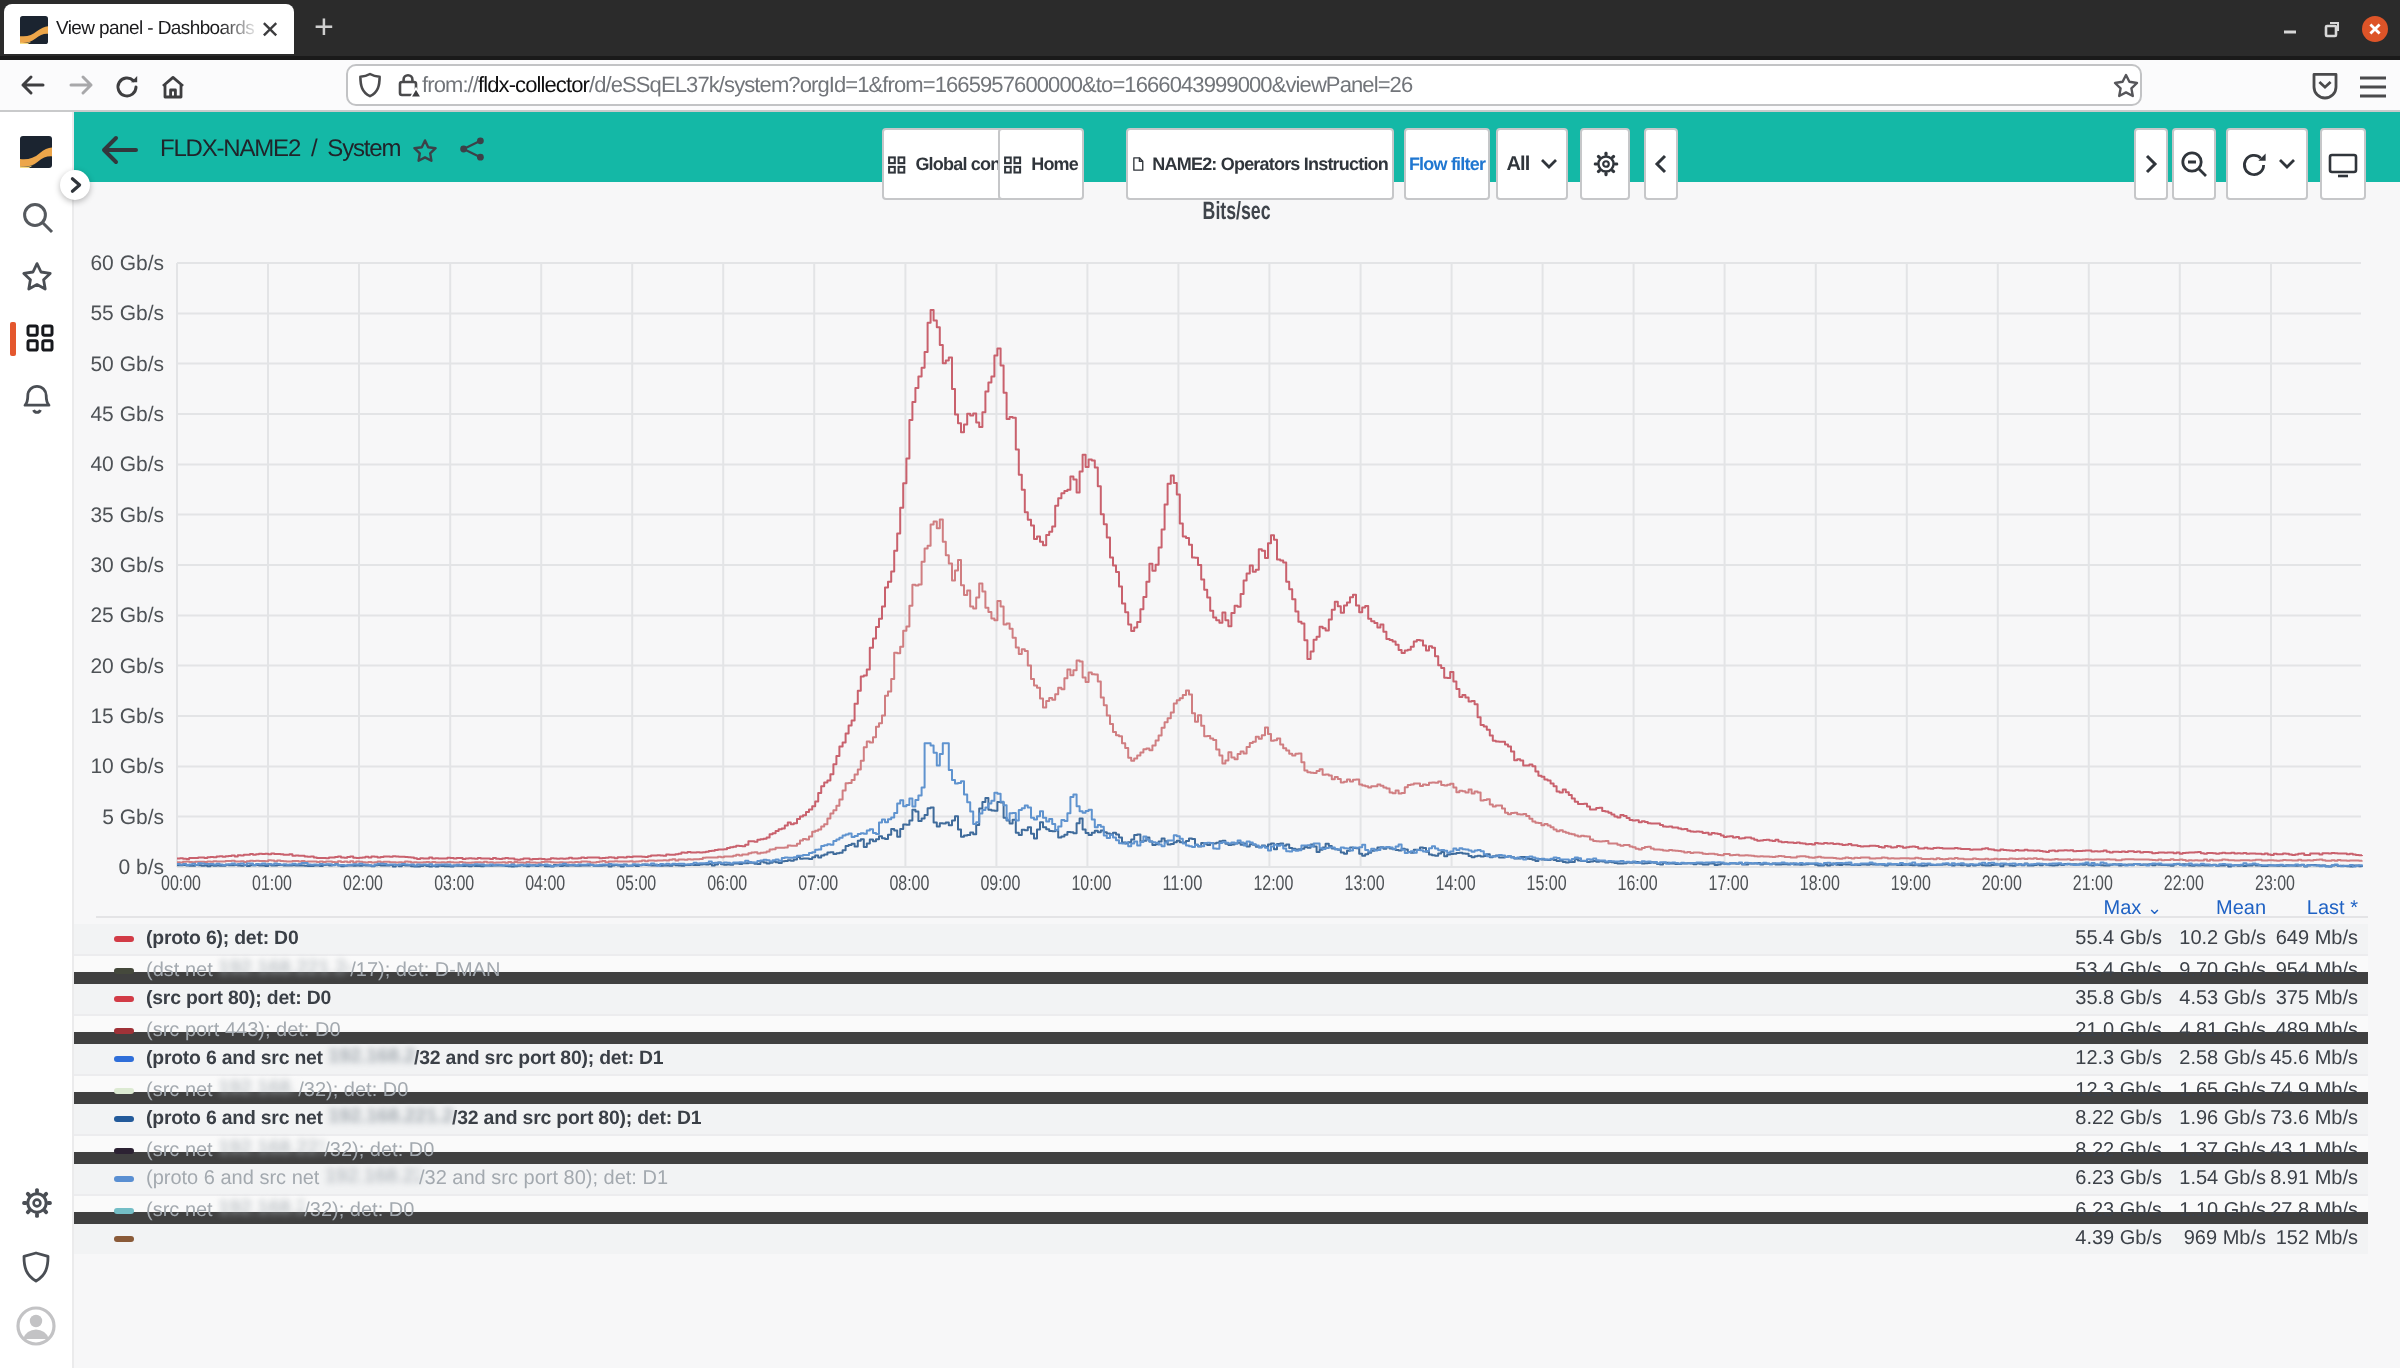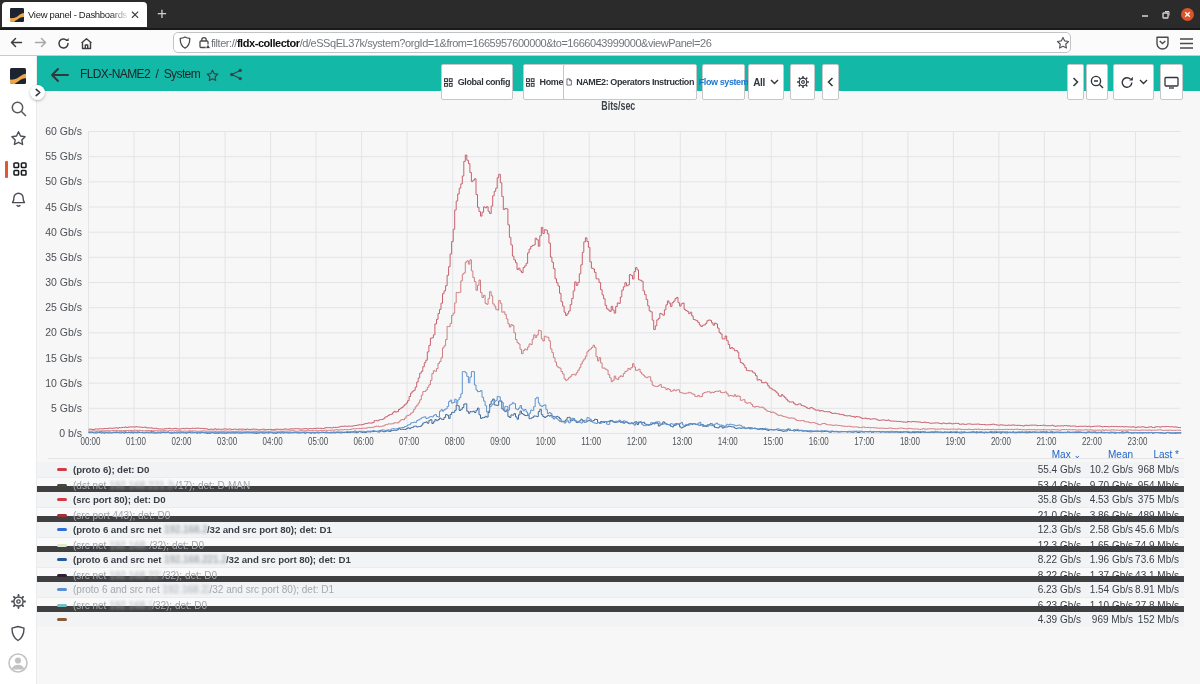--- a/index.html
+++ b/index.html
@@ -6,21 +6,21 @@
 .a{position:absolute}
 .tabbar{left:0;top:0;width:1200px;height:30px;background:#2b2b2b}
 .tabbar .stripe{position:absolute;left:0;top:27.5px;width:1200px;height:2.5px;background:#1a1a1a}
 .tab{position:absolute;left:2px;top:2px;width:145px;height:25px;background:#fff;border-radius:4px 4px 0 0}
 .tab .t{position:absolute;left:26px;top:7px;font-size:9.5px;letter-spacing:-0.3px;color:#1b1b1d;white-space:nowrap;width:102px;overflow:hidden;-webkit-mask-image:linear-gradient(90deg,#000 80%,transparent)}
 .tab .x{position:absolute;right:7px;top:6px;font-size:12px;color:#3c3c3e}
 .plus{position:absolute;left:151px;top:3px;width:22px;height:22px;color:#cfcfcf;font-size:17px;text-align:center;line-height:21px}
 .toolbar{left:0;top:30px;width:1200px;height:26px;background:#fbfbfc;border-bottom:1px solid #c9cacb}
 .urlbar{position:absolute;left:173px;top:2px;width:898px;height:21px;background:#fff;border:1px solid #c2c3c5;border-radius:5px}
 .url{position:absolute;left:37px;top:4px;font-size:11px;letter-spacing:-0.45px;color:#72757a;white-space:nowrap}
-.url b{color:#0f0f10;font-weight:bold}
+.url b{color:#0f0f10;font-weight:normal}
 .gnav{left:37px;top:56px;width:1163px;height:35px;background:#14b8a6}
 .gtitle{position:absolute;left:43px;top:11px;font-size:12px;font-weight:normal;color:#20242a;letter-spacing:-0.6px}
 .btn{position:absolute;top:8px;height:36px;background:#fff;border:1px solid #c6c7c9;border-radius:2px;font-size:9px;font-weight:bold;letter-spacing:-0.4px;color:#30353b;display:flex;align-items:center;justify-content:center;white-space:nowrap;padding:0 2px}
 .sidebar{left:0;top:56px;width:37px;height:628px;background:#fff;border-right:1px solid #ebebec}
 .lh{left:37px;top:449px;width:1147px;height:11px;font-size:10px;font-weight:normal;color:#1f62c4}
 .lr{position:absolute;left:37px;width:1147px;height:15px;font-size:10px;line-height:15px}
 .lr.odd{background:#f2f3f4}
 .lr.even{background:#fafafa;border-top:1px solid #ececee;border-bottom:6px solid #404040}
 .sw{position:absolute;left:20px;top:6px;width:10px;height:3px;border-radius:1.5px}
 .nm{position:absolute;left:36px;white-space:nowrap}
@@ -54,21 +54,21 @@
       <path d="M3 1.5h4v4" stroke="#d7d7d7" stroke-width="1" fill="none"></path>
     </svg>
     <div class="a" style="left:1181px;top:8px;width:13px;height:13px;border-radius:50%;background:#dd5428">
       <svg class="a" style="left:0;top:0" width="13" height="13" viewBox="0 0 13 13">
         <path d="M4.2 4.2l4.6 4.6M8.8 4.2l-4.6 4.6" stroke="#fff" stroke-width="1.4"></path>
       </svg>
     </div>
   </div>
 <div class="a toolbar">
     <div class="urlbar">
-      <span class="url"><span style="color:#72757a">filter://</span><b>fldx-collector</b>/d/eSSqEL37k/system?orgId=1&amp;from=1665957600000&amp;to=1666043999000&amp;viewPanel=26</span>
+      <span class="url"><span style="color:#72757a">from://</span><b>fldx-collector</b>/d/eSSqEL37k/system?orgId=1&amp;from=1665957600000&amp;to=1666043999000&amp;viewPanel=26</span>
     </div>
   </div>
 <svg class="a" style="left:10px;top:37px" width="13" height="11" viewBox="0 0 13 11">
     <path d="M1.5 5.5h10M1.5 5.5l4-4M1.5 5.5l4 4" stroke="#3e3e40" stroke-width="1.5" fill="none" stroke-linecap="round" stroke-linejoin="round"></path>
   </svg>
 <svg class="a" style="left:34px;top:37px" width="13" height="11" viewBox="0 0 13 11">
     <path d="M1.5 5.5h10M11.5 5.5l-4-4M11.5 5.5l-4 4" stroke="#a8a8aa" stroke-width="1.5" fill="none" stroke-linecap="round" stroke-linejoin="round"></path>
   </svg>
 <svg class="a" style="left:57px;top:37px" width="13" height="13" viewBox="0 0 13 13">
     <path d="M11 6.5a4.5 4.5 0 1 1-1.3-3.2" stroke="#3e3e40" stroke-width="1.5" fill="none" stroke-linecap="round"></path>
@@ -98,34 +98,34 @@
 <div class="a gnav">
     <div class="gtitle">FLDX-NAME2&nbsp; /&nbsp; System</div>
     <div class="btn" style="left:404px;width:72px"><svg width="11" height="11" viewBox="0 0 11 11" style="margin-right:5px">
         <g stroke="#30353b" stroke-width="1.3" fill="none">
           <rect x="0.7" y="0.7" width="3.6" height="3.6"></rect>
           <rect x="6.7" y="0.7" width="3.6" height="3.6"></rect>
           <rect x="0.7" y="6.7" width="3.6" height="3.6"></rect>
           <rect x="6.7" y="6.7" width="3.6" height="3.6"></rect>
         </g>
       </svg>Global config</div>
-    <div class="btn" style="left:486px;width:43px"><svg width="11" height="11" viewBox="0 0 11 11" style="margin-right:5px">
+    <div class="btn" style="left:462px;width:43px"><svg width="11" height="11" viewBox="0 0 11 11" style="margin-right:5px">
         <g stroke="#30353b" stroke-width="1.3" fill="none">
           <rect x="0.7" y="0.7" width="3.6" height="3.6"></rect>
           <rect x="6.7" y="0.7" width="3.6" height="3.6"></rect>
           <rect x="0.7" y="6.7" width="3.6" height="3.6"></rect>
           <rect x="6.7" y="6.7" width="3.6" height="3.6"></rect>
         </g>
       </svg>Home</div>
     <div class="btn" style="left:526px;width:134px"><svg width="10" height="12" viewBox="0 0 10 12" style="margin-right:4px">
         <path d="M1.5 1h4.5L8.7 3.7V11H1.5z" stroke="#30353b" stroke-width="1.1" fill="none" stroke-linejoin="round"></path>
         <path d="M6 1v2.8h2.7" stroke="#30353b" stroke-width="1.1" fill="none"></path>
       </svg>NAME2: Operators Instruction</div>
     <div class="btn" style="left:665px;width:43px">
-      <span style="color:#2077d1">Flow system</span>
+      <span style="color:#2077d1">Flow filter</span>
     </div>
     <div class="btn" style="left:711px;width:36px">
       <span style="font-size:10px">All</span>
       <svg width="9" height="6" viewBox="0 0 9 6" style="margin-left:5px">
         <path d="M1 1l3.5 3.5L8 1" stroke="#30353b" stroke-width="1.4" fill="none"></path>
       </svg>
     </div>
     <div class="btn" style="left:753px;width:25px">
       <svg width="14" height="14" viewBox="0 0 17 17">
         <g fill="#30353b">
@@ -330,41 +330,41 @@
 <div class="a lh">
     <span class="v v1">Max <span class="hc">⌄</span></span>
     <span class="v v2">Mean</span>
     <span class="v v3">Last *</span>
   </div>
 <div class="lr odd" style="top:462px">
     <span class="sw" style="background:#d23b46"></span>
     <span class="nm dark">(proto 6); det: D0</span>
     <span class="v v1">55.4 Gb/s</span>
     <span class="v v2">10.2 Gb/s</span>
-    <span class="v v3">968 Mb/s</span>
+    <span class="v v3">649 Mb/s</span>
   </div>
 <div class="lr even" style="top:477px">
     <span class="sw" style="background:#45493c"></span>
     <span class="nm gray">(dst net <span class="blur" style="width:66px">192.168.221.240</span>/17); det: D-MAN</span>
     <span class="v v1">53.4 Gb/s</span>
     <span class="v v2">9.70 Gb/s</span>
     <span class="v v3">954 Mb/s</span>
   </div>
 <div class="lr odd" style="top:492px">
     <span class="sw" style="background:#d23b46"></span>
     <span class="nm dark">(src port 80); det: D0</span>
     <span class="v v1">35.8 Gb/s</span>
     <span class="v v2">4.53 Gb/s</span>
     <span class="v v3">375 Mb/s</span>
   </div>
 <div class="lr even" style="top:507px">
     <span class="sw" style="background:#a03238"></span>
     <span class="nm gray">(src port 443); det: D0</span>
     <span class="v v1">21.0 Gb/s</span>
-    <span class="v v2">3.86 Gb/s</span>
+    <span class="v v2">4.81 Gb/s</span>
     <span class="v v3">489 Mb/s</span>
   </div>
 <div class="lr odd" style="top:522px">
     <span class="sw" style="background:#2f6ed9"></span>
     <span class="nm dark">(proto 6 and src net <span class="blur" style="width:43px">192.168.221.240</span>/32 and src port 80); det: D1</span>
     <span class="v v1">12.3 Gb/s</span>
     <span class="v v2">2.58 Gb/s</span>
     <span class="v v3">45.6 Mb/s</span>
   </div>
 <div class="lr even" style="top:537px">

